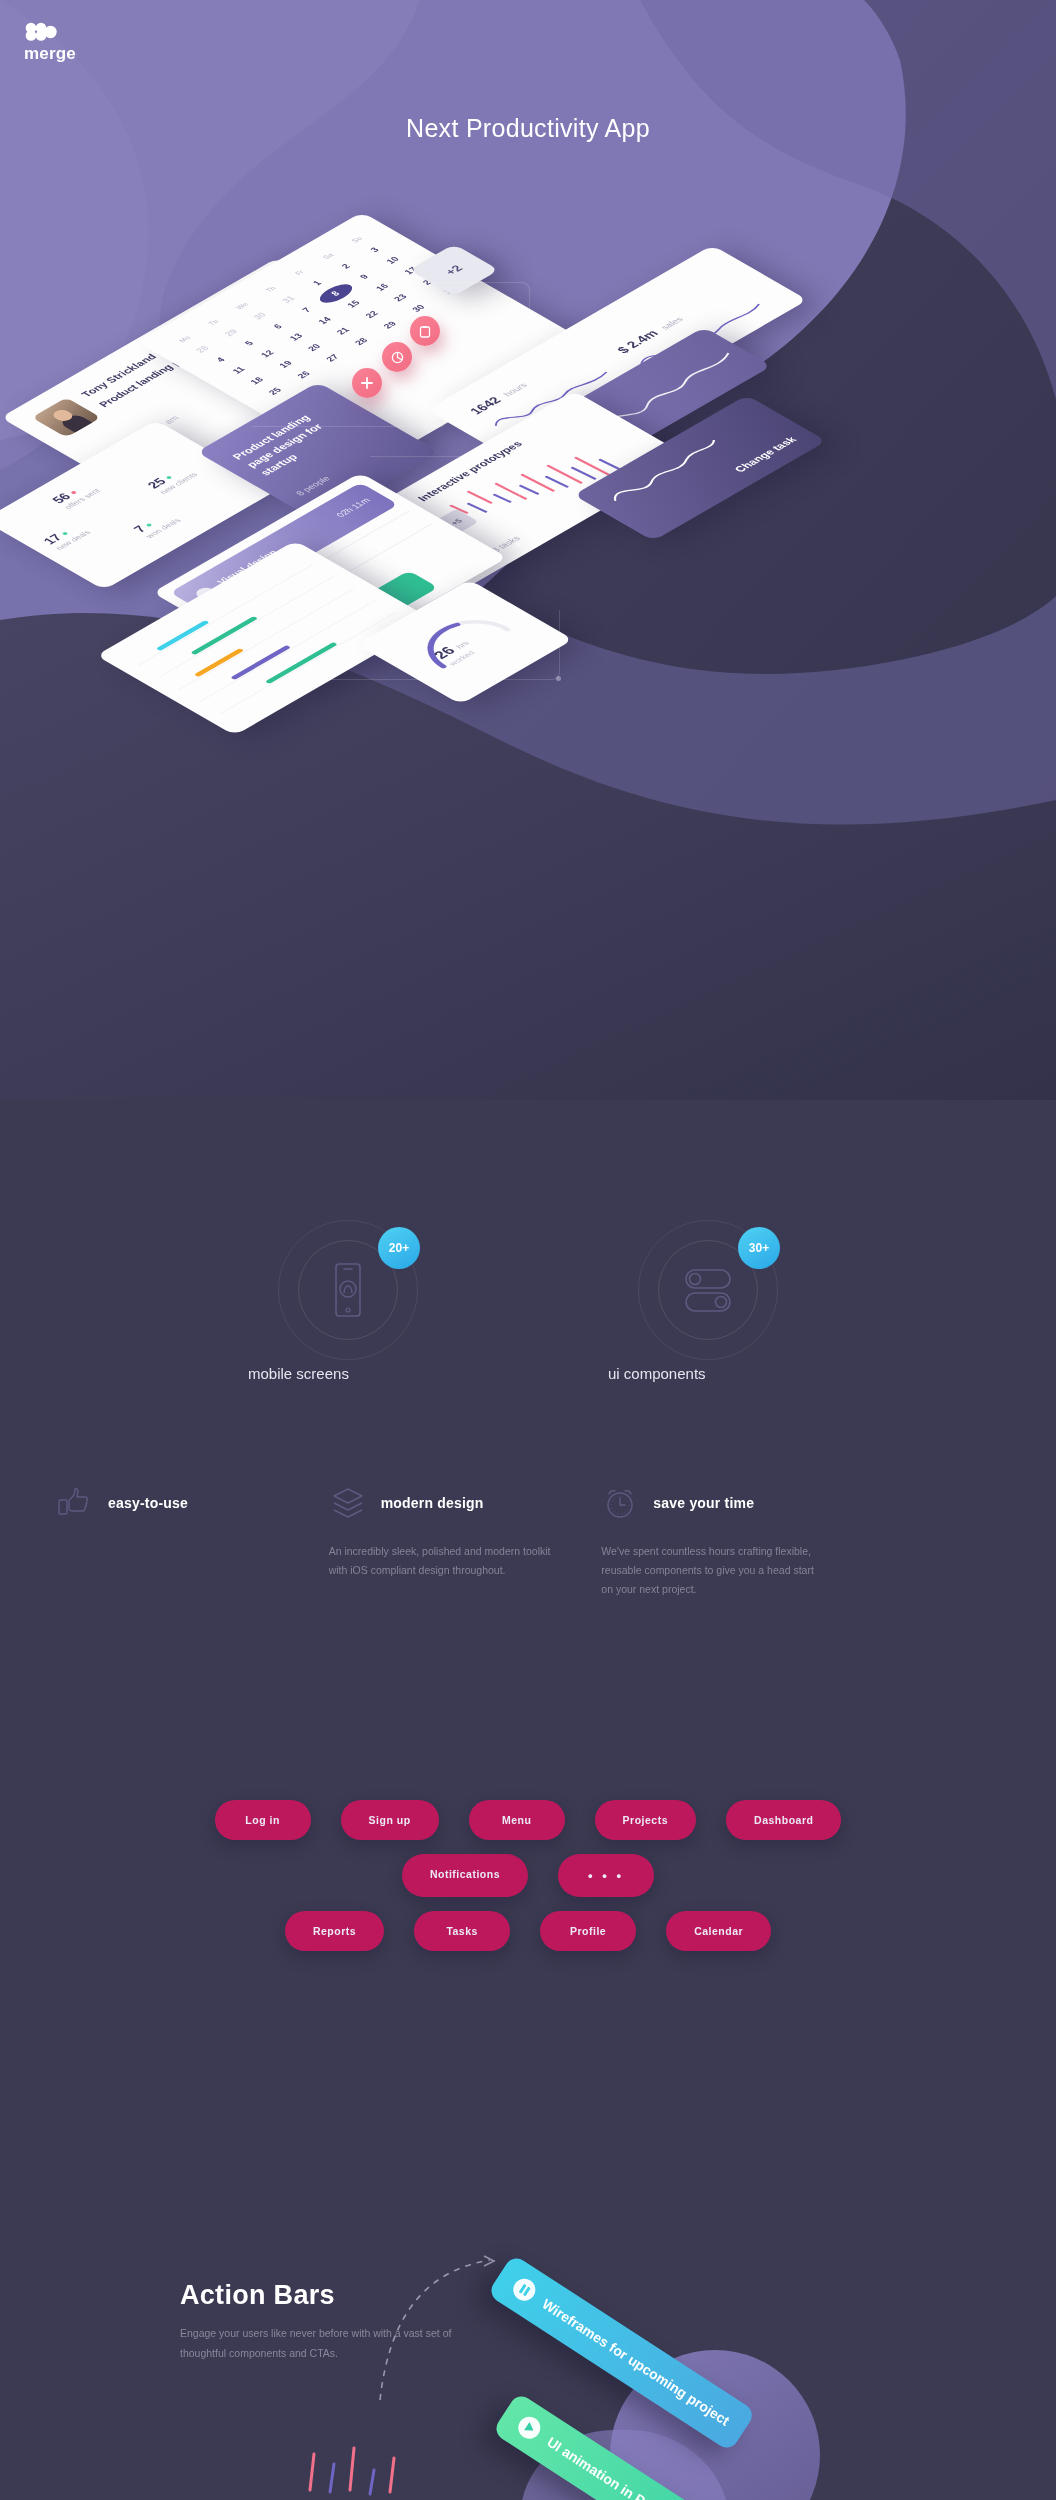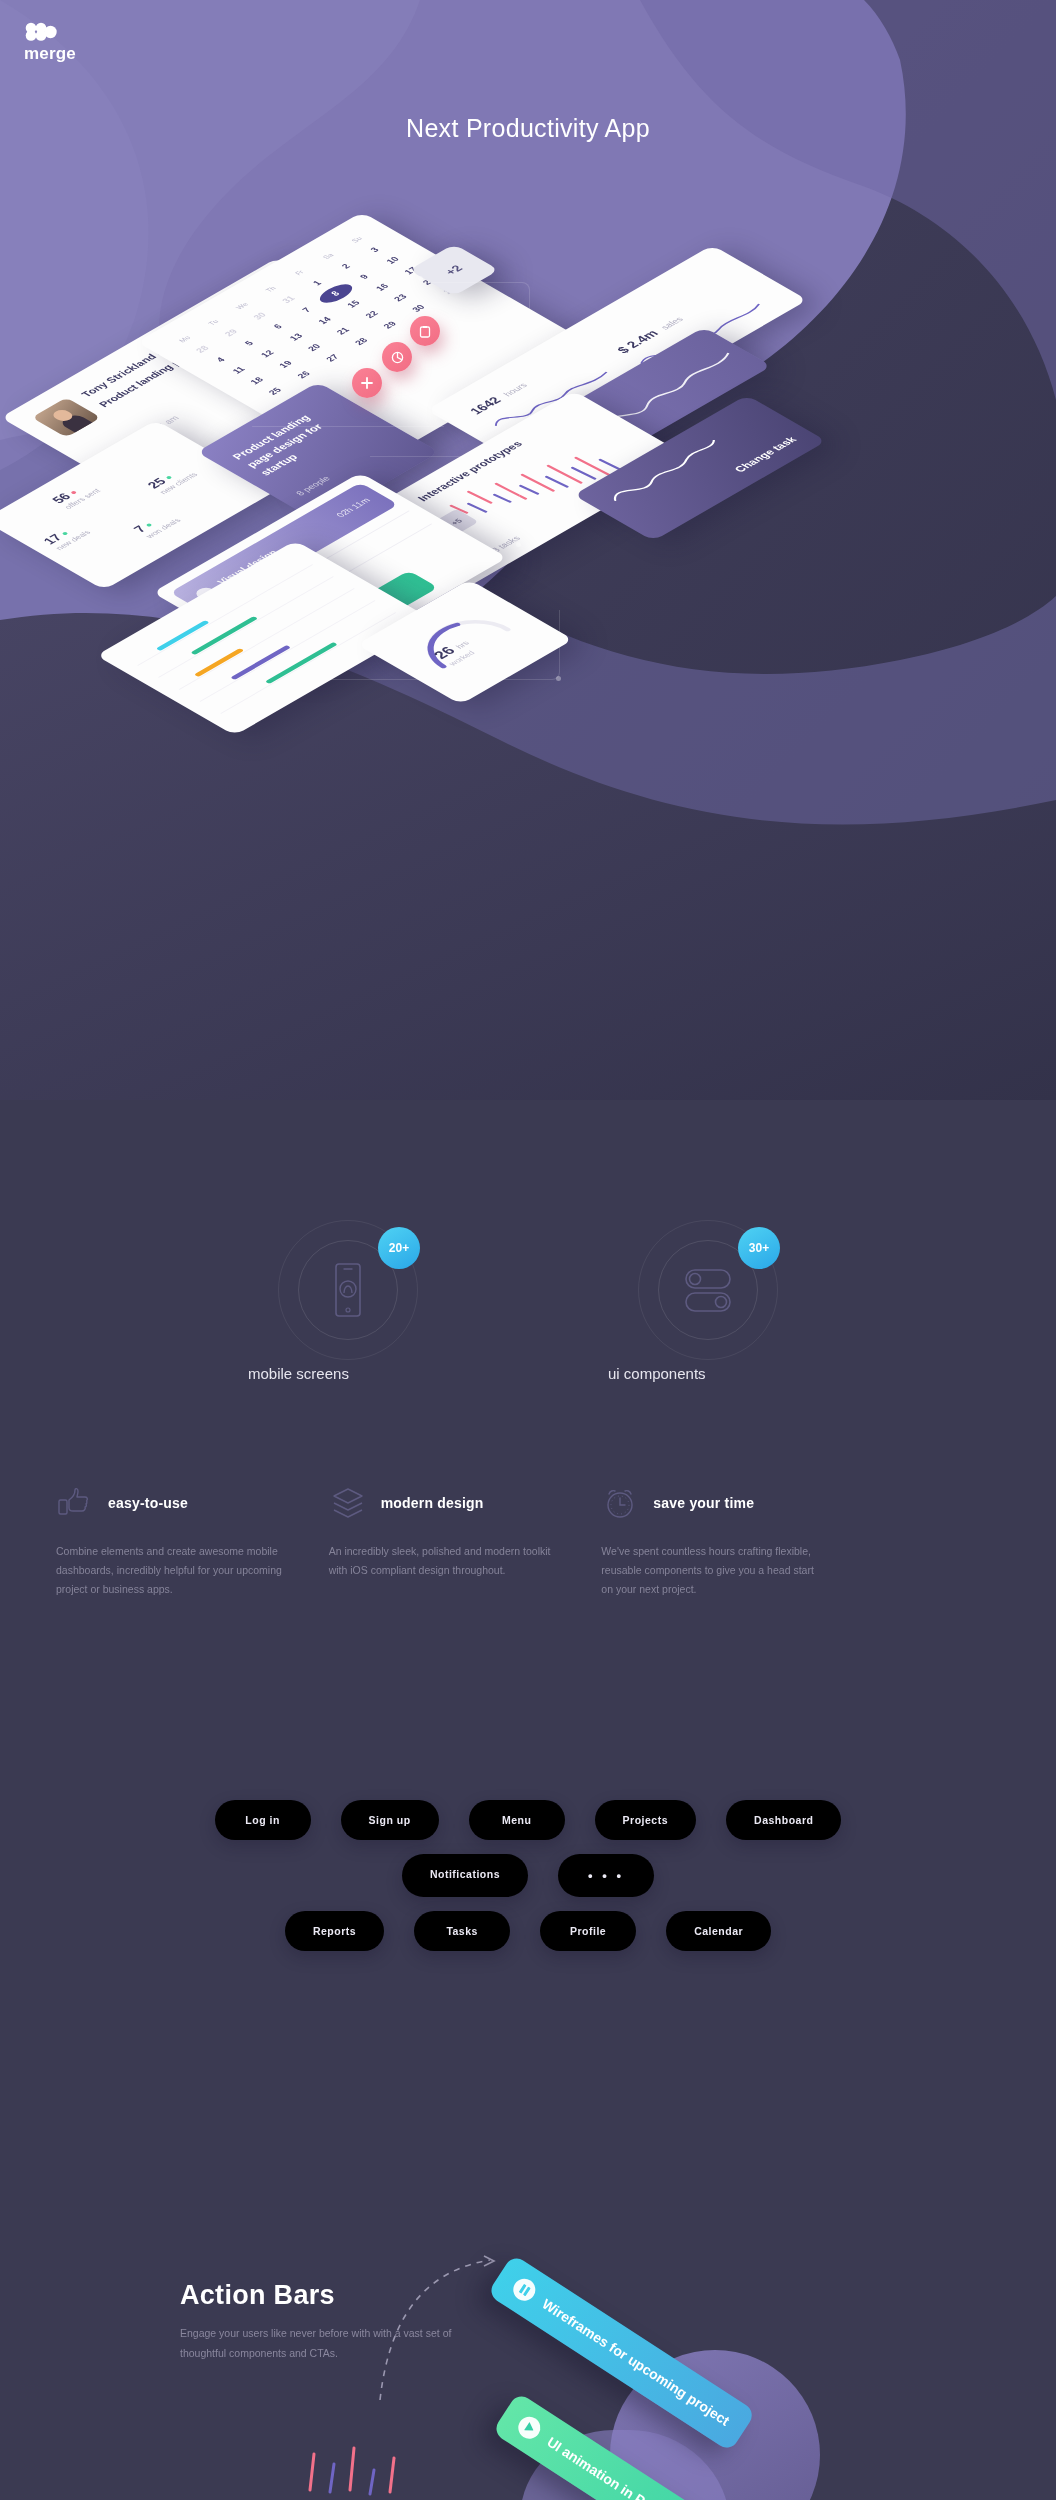--- a/index.html
+++ b/index.html
@@ -127,21 +127,21 @@
   
   .features { position:absolute; left:0; top:1480px; width:884px; display:flex; padding:0 56px; gap:46px; z-index:5; }
   .feature { width:264px; }
   .f-head { display:flex; align-items:center; gap:14px; height:46px; }
   .f-title { color:#fff; font-size:14px; font-weight:bold; letter-spacing:.2px; }
   .f-body { margin-top:16px; color:#858399; font-size:10.5px; line-height:19px; }
 
   
   .pills { position:absolute; left:0; top:1800px; width:1056px; z-index:5; }
   .pill-row { display:flex; justify-content:center; gap:30px; margin-bottom:14px; }
-  .pill { background:#000000; border-radius:24px; padding:14px 28px; color:#eceaf5;
+  .pill { background:#be185d; border-radius:24px; padding:14px 28px; color:#eceaf5;
           font-size:10.5px; font-weight:bold; letter-spacing:.5px; min-width:96px; text-align:center;
           box-shadow:0 6px 16px rgba(20,16,40,.25); }
   .pill.dots { letter-spacing:3px; font-size:13px; }
 
   
   .action-sec { position:absolute; left:0; top:2100px; width:1056px; height:400px; z-index:5; overflow:hidden; }
   .ab-text { position:absolute; left:180px; top:180px; width:300px; }
   .ab-title { color:#fff; font-size:27px; font-weight:bold; letter-spacing:.3px; }
   .ab-body { margin-top:12px; color:#8a879e; font-size:10.5px; line-height:20px; }
   .ab-bar {
@@ -468,21 +468,20 @@
 
 <div class="features">
   <div class="feature">
     <div class="f-head">
       <svg width="38" height="38" viewBox="0 0 38 38">
         <path d="M13 16c3-2 6-6 6-10 0-2 3-2 3 1 0 3-1 5-1 6h8c2 0 3 2 2 3-1 1 1 3-1 4 1 1 0 3-1 3 1 2-1 4-3 4h-9c-2 0-4-1-4-3z" stroke="#5d5a80" stroke-width="1.4" fill="none" stroke-linejoin="round"></path>
         <rect x="3" y="16" width="8" height="14" rx="1.5" stroke="#5d5a80" stroke-width="1.4" fill="none"></rect>
       </svg>
       <span class="f-title">easy-to-use</span>
     </div>
-    <div class="f-body">Combine elements and create awesome mobile dashboards, incredibly helpful for your upcoming project or business apps.</div>
   </div>
 
   <div class="feature">
     <div class="f-head">
       <svg width="38" height="38" viewBox="0 0 38 38">
         <path d="M19 5 33 12 19 19 5 12z" stroke="#5d5a80" stroke-width="1.4" fill="none" stroke-linejoin="round"></path>
         <path d="M5 19 19 26 33 19" stroke="#5d5a80" stroke-width="1.4" fill="none" stroke-linejoin="round"></path>
         <path d="M5 26 19 33 33 26" stroke="#5d5a80" stroke-width="1.4" fill="none" stroke-linejoin="round"></path>
       </svg>
       <span class="f-title">modern design</span>

